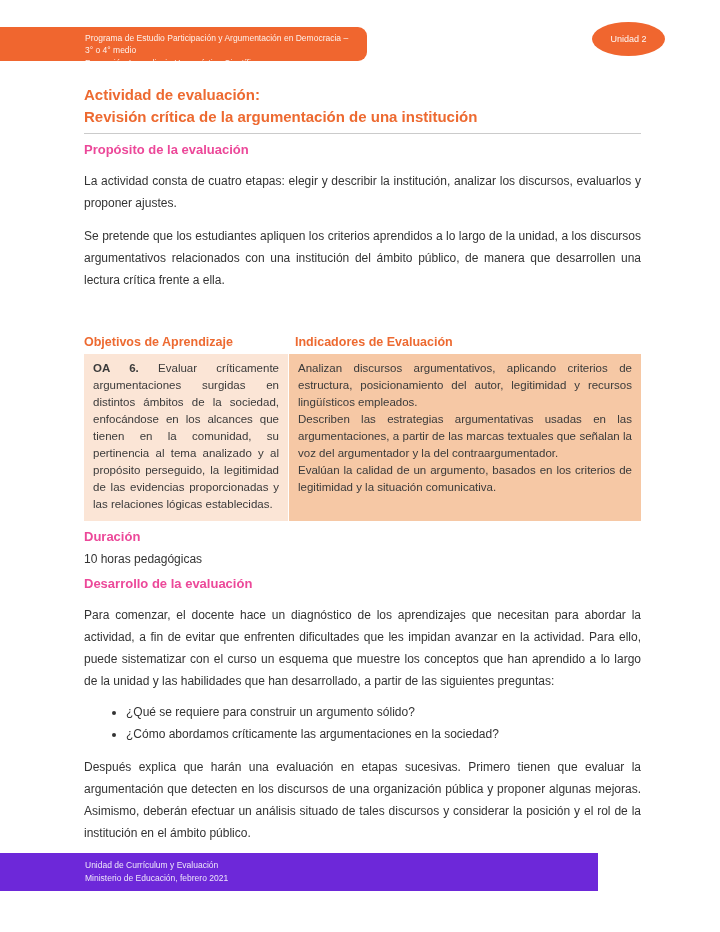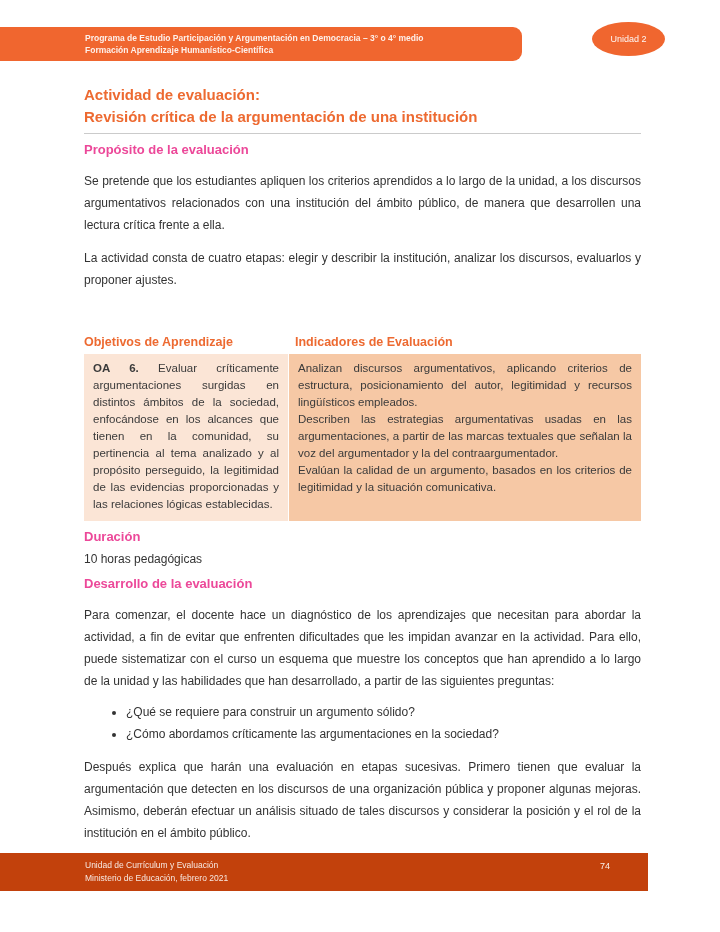--- a/index.html
+++ b/index.html
@@ -9,24 +9,24 @@
     width: 720px; height: 932px; position: relative;
     color: #333333;
   }
   .page {
     position: absolute; inset: 0; width: 720px; height: 932px;
     background: #ffffff; overflow: hidden;
   }
 
   
   .header-bar {
-    position: absolute; left: 0; top: 27px; width: 522px; height: 34px;
+    position: absolute; left: 0; top: 27px; width: 367px; height: 34px;
     background: #f0662f; border-radius: 0 9px 9px 0;
     padding: 4.5px 10px 0 85px;
-    font-size: 8.5px; line-height: 12.5px; color: rgba(255,255,255,0.9); font-weight: bold;
+    font-size: 8.5px; line-height: 12.5px; color: rgba(255,255,255,0.9);
   }
   .unit-badge {
     position: absolute; left: 592px; top: 22px; width: 73px; height: 34px;
     background: #f0662f; border-radius: 50%;
     display: flex; align-items: center; justify-content: center;
     color: rgba(255,255,255,0.95); font-size: 9px;
   }
 
   
   .content { position: absolute; left: 84px; top: 84px; width: 557px; }
@@ -65,22 +65,22 @@
   .mt20 { margin-top: 20px; }
   .mt22 { margin-top: 22px; }
 
   ul.questions { margin: 9px 0 0; padding-left: 42px; }
   ul.questions li {
     font-size: 12px; line-height: 22px; color: #333333;
   }
 
   
   .footer-bar {
-    position: absolute; left: 0; top: 853px; width: 648px; height: 38px;
-    background: #c2410c;
+    position: absolute; left: 0; top: 853px; width: 598px; height: 38px;
+    background: #6d28d9;
   }
   .footer-text {
     position: absolute; left: 85px; top: 5.5px;
     font-size: 8.5px; line-height: 13px; color: rgba(255,255,255,0.88);
   }
   .page-number {
     position: absolute; left: 600px; top: 8px;
     font-size: 9px; color: rgba(255,255,255,0.92);
   }
 </style>
@@ -98,22 +98,22 @@
 
   <div class="content">
 
     <h1 class="doc-title">
       <span>Actividad de evaluación:</span>
       <span>Revisión crítica de la argumentación de una institución</span>
     </h1>
     <div class="rule"></div>
 
     <h2 class="sec">Propósito de la evaluación</h2>
+    <p class="body">La actividad consta de cuatro etapas: elegir y describir la institución, analizar los discursos, evaluarlos y proponer ajustes.</p>
     <p class="body">Se pretende que los estudiantes apliquen los criterios aprendidos a lo largo de la unidad, a los discursos argumentativos relacionados con una institución del ámbito público, de manera que desarrollen una lectura crítica frente a ella.</p>
-    <p class="body">La actividad consta de cuatro etapas: elegir y describir la institución, analizar los discursos, evaluarlos y proponer ajustes.</p>
 
     <div class="cols-head">
       <div class="left">Objetivos de Aprendizaje</div>
       <div class="right">Indicadores de Evaluación</div>
     </div>
 
     <div class="cols">
       <div class="box box-left">
         <span class="oa-label">OA 6.</span>
         <span>Evaluar críticamente argumentaciones surgidas en distintos ámbitos de la sociedad, enfocándose en los alcances que tienen en la comunidad, su pertinencia al tema analizado y al propósito perseguido, la legitimidad de las evidencias proporcionadas y las relaciones lógicas establecidas.</span>

